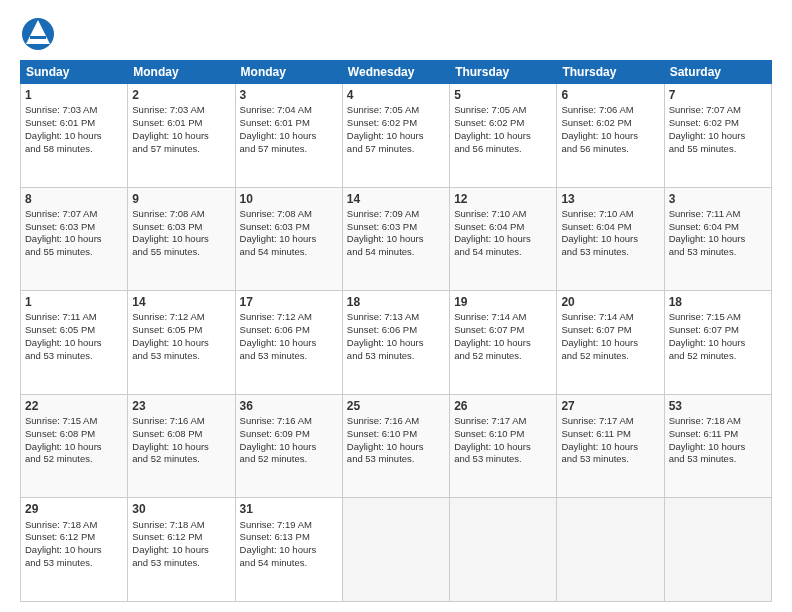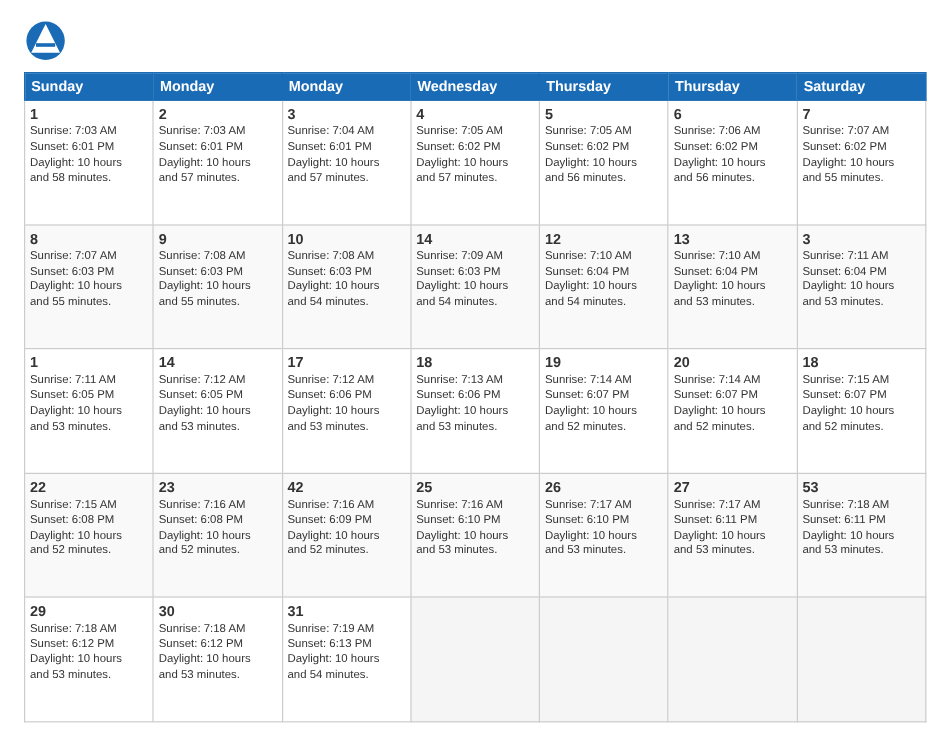--- a/index.html
+++ b/index.html
@@ -142,21 +142,21 @@
           <td><span class="day-num">14</span>Sunrise: 7:12 AM<br>Sunset: 6:05 PM<br>Daylight: 10 hours<br>and 53 minutes.<br></td>
           <td><span class="day-num">17</span>Sunrise: 7:12 AM<br>Sunset: 6:06 PM<br>Daylight: 10 hours<br>and 53 minutes.<br></td>
           <td><span class="day-num">18</span>Sunrise: 7:13 AM<br>Sunset: 6:06 PM<br>Daylight: 10 hours<br>and 53 minutes.<br></td>
           <td><span class="day-num">19</span>Sunrise: 7:14 AM<br>Sunset: 6:07 PM<br>Daylight: 10 hours<br>and 52 minutes.<br></td>
           <td><span class="day-num">20</span>Sunrise: 7:14 AM<br>Sunset: 6:07 PM<br>Daylight: 10 hours<br>and 52 minutes.<br></td>
           <td><span class="day-num">18</span>Sunrise: 7:15 AM<br>Sunset: 6:07 PM<br>Daylight: 10 hours<br>and 52 minutes.<br></td>
         </tr>
         <tr class="row-even">
           <td><span class="day-num">22</span>Sunrise: 7:15 AM<br>Sunset: 6:08 PM<br>Daylight: 10 hours<br>and 52 minutes.<br></td>
           <td><span class="day-num">23</span>Sunrise: 7:16 AM<br>Sunset: 6:08 PM<br>Daylight: 10 hours<br>and 52 minutes.<br></td>
-          <td><span class="day-num">42</span>Sunrise: 7:16 AM<br>Sunset: 6:09 PM<br>Daylight: 10 hours<br>and 52 minutes.<br></td>
+          <td><span class="day-num">36</span>Sunrise: 7:16 AM<br>Sunset: 6:09 PM<br>Daylight: 10 hours<br>and 52 minutes.<br></td>
           <td><span class="day-num">25</span>Sunrise: 7:16 AM<br>Sunset: 6:10 PM<br>Daylight: 10 hours<br>and 53 minutes.<br></td>
           <td><span class="day-num">26</span>Sunrise: 7:17 AM<br>Sunset: 6:10 PM<br>Daylight: 10 hours<br>and 53 minutes.<br></td>
           <td><span class="day-num">27</span>Sunrise: 7:17 AM<br>Sunset: 6:11 PM<br>Daylight: 10 hours<br>and 53 minutes.<br></td>
           <td><span class="day-num">53</span>Sunrise: 7:18 AM<br>Sunset: 6:11 PM<br>Daylight: 10 hours<br>and 53 minutes.<br></td>
         </tr>
         <tr>
           <td><span class="day-num">29</span>Sunrise: 7:18 AM<br>Sunset: 6:12 PM<br>Daylight: 10 hours<br>and 53 minutes.<br></td>
           <td><span class="day-num">30</span>Sunrise: 7:18 AM<br>Sunset: 6:12 PM<br>Daylight: 10 hours<br>and 53 minutes.<br></td>
           <td><span class="day-num">31</span>Sunrise: 7:19 AM<br>Sunset: 6:13 PM<br>Daylight: 10 hours<br>and 54 minutes.<br></td>
           <td class="empty"></td>

